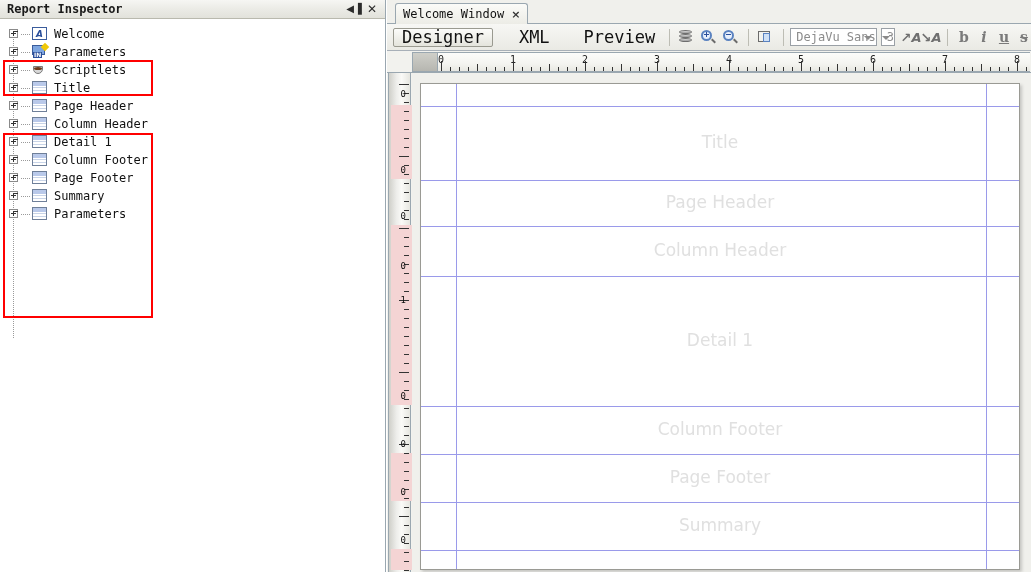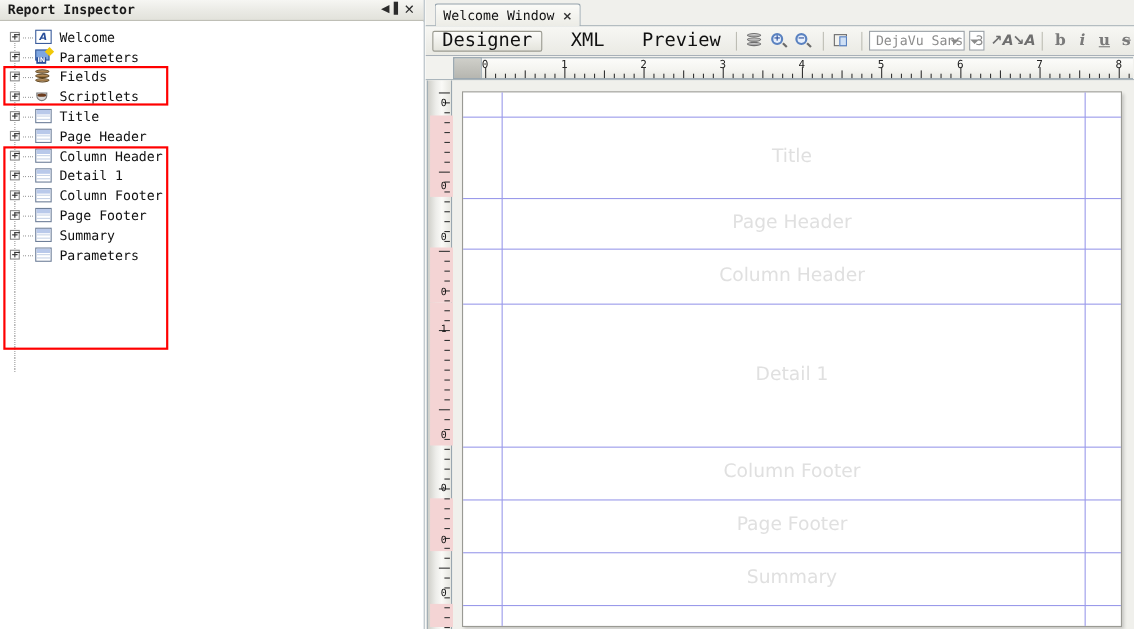--- a/index.html
+++ b/index.html
@@ -395,34 +395,20 @@
           </div>
         <div class="dots"></div>
         <div class="nicon">
             <div class="ic-param">
               <span class="in">IN</span>
             </div>
           </div>
         <div class="nlabel">Parameters</div>
       </div>
 
-      <div class="node" style="padding-left:9px;">
-        <div class="expander has">
-            <span class="plus-v"></span>
-          </div>
-        <div class="dots"></div>
-        <div class="nicon">
-            <div class="ic-fields">
-              <i></i>
-              <i></i>
-              <i></i>
-            </div>
-          </div>
-        <div class="nlabel">Fields</div>
-      </div>
 
 
       <div class="node" style="padding-left:9px;">
         <div class="expander has">
             <span class="plus-v"></span>
           </div>
         <div class="dots"></div>
         <div class="nicon">
             <div class="ic-script"></div>
           </div>

